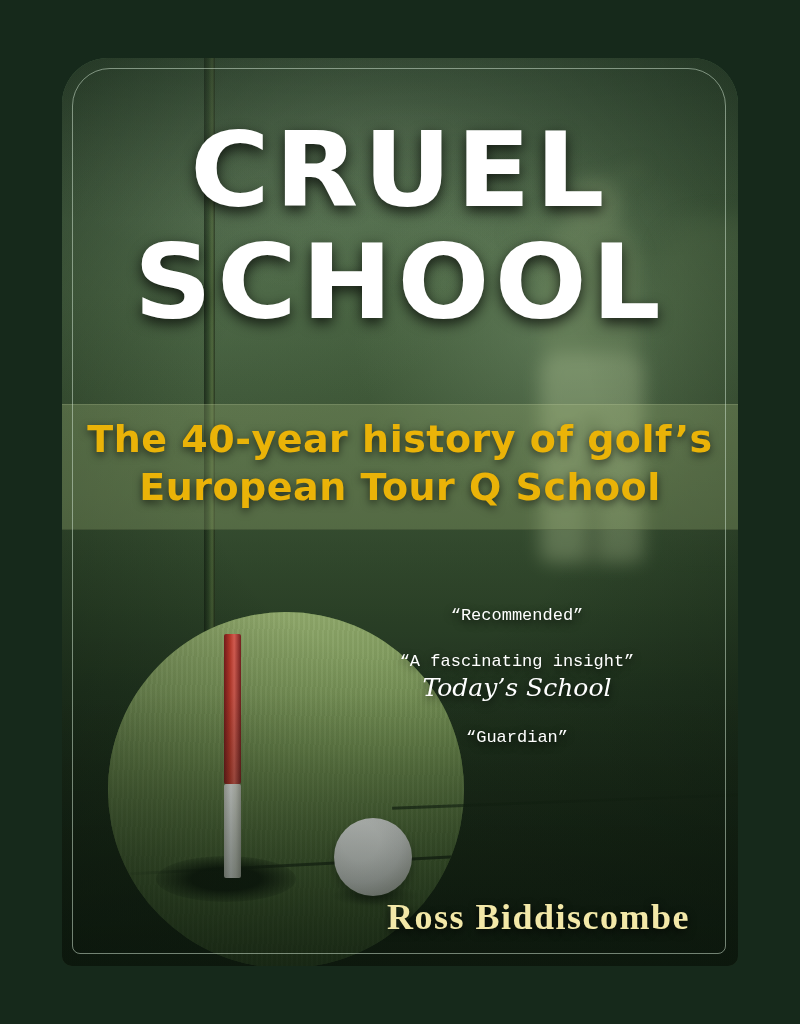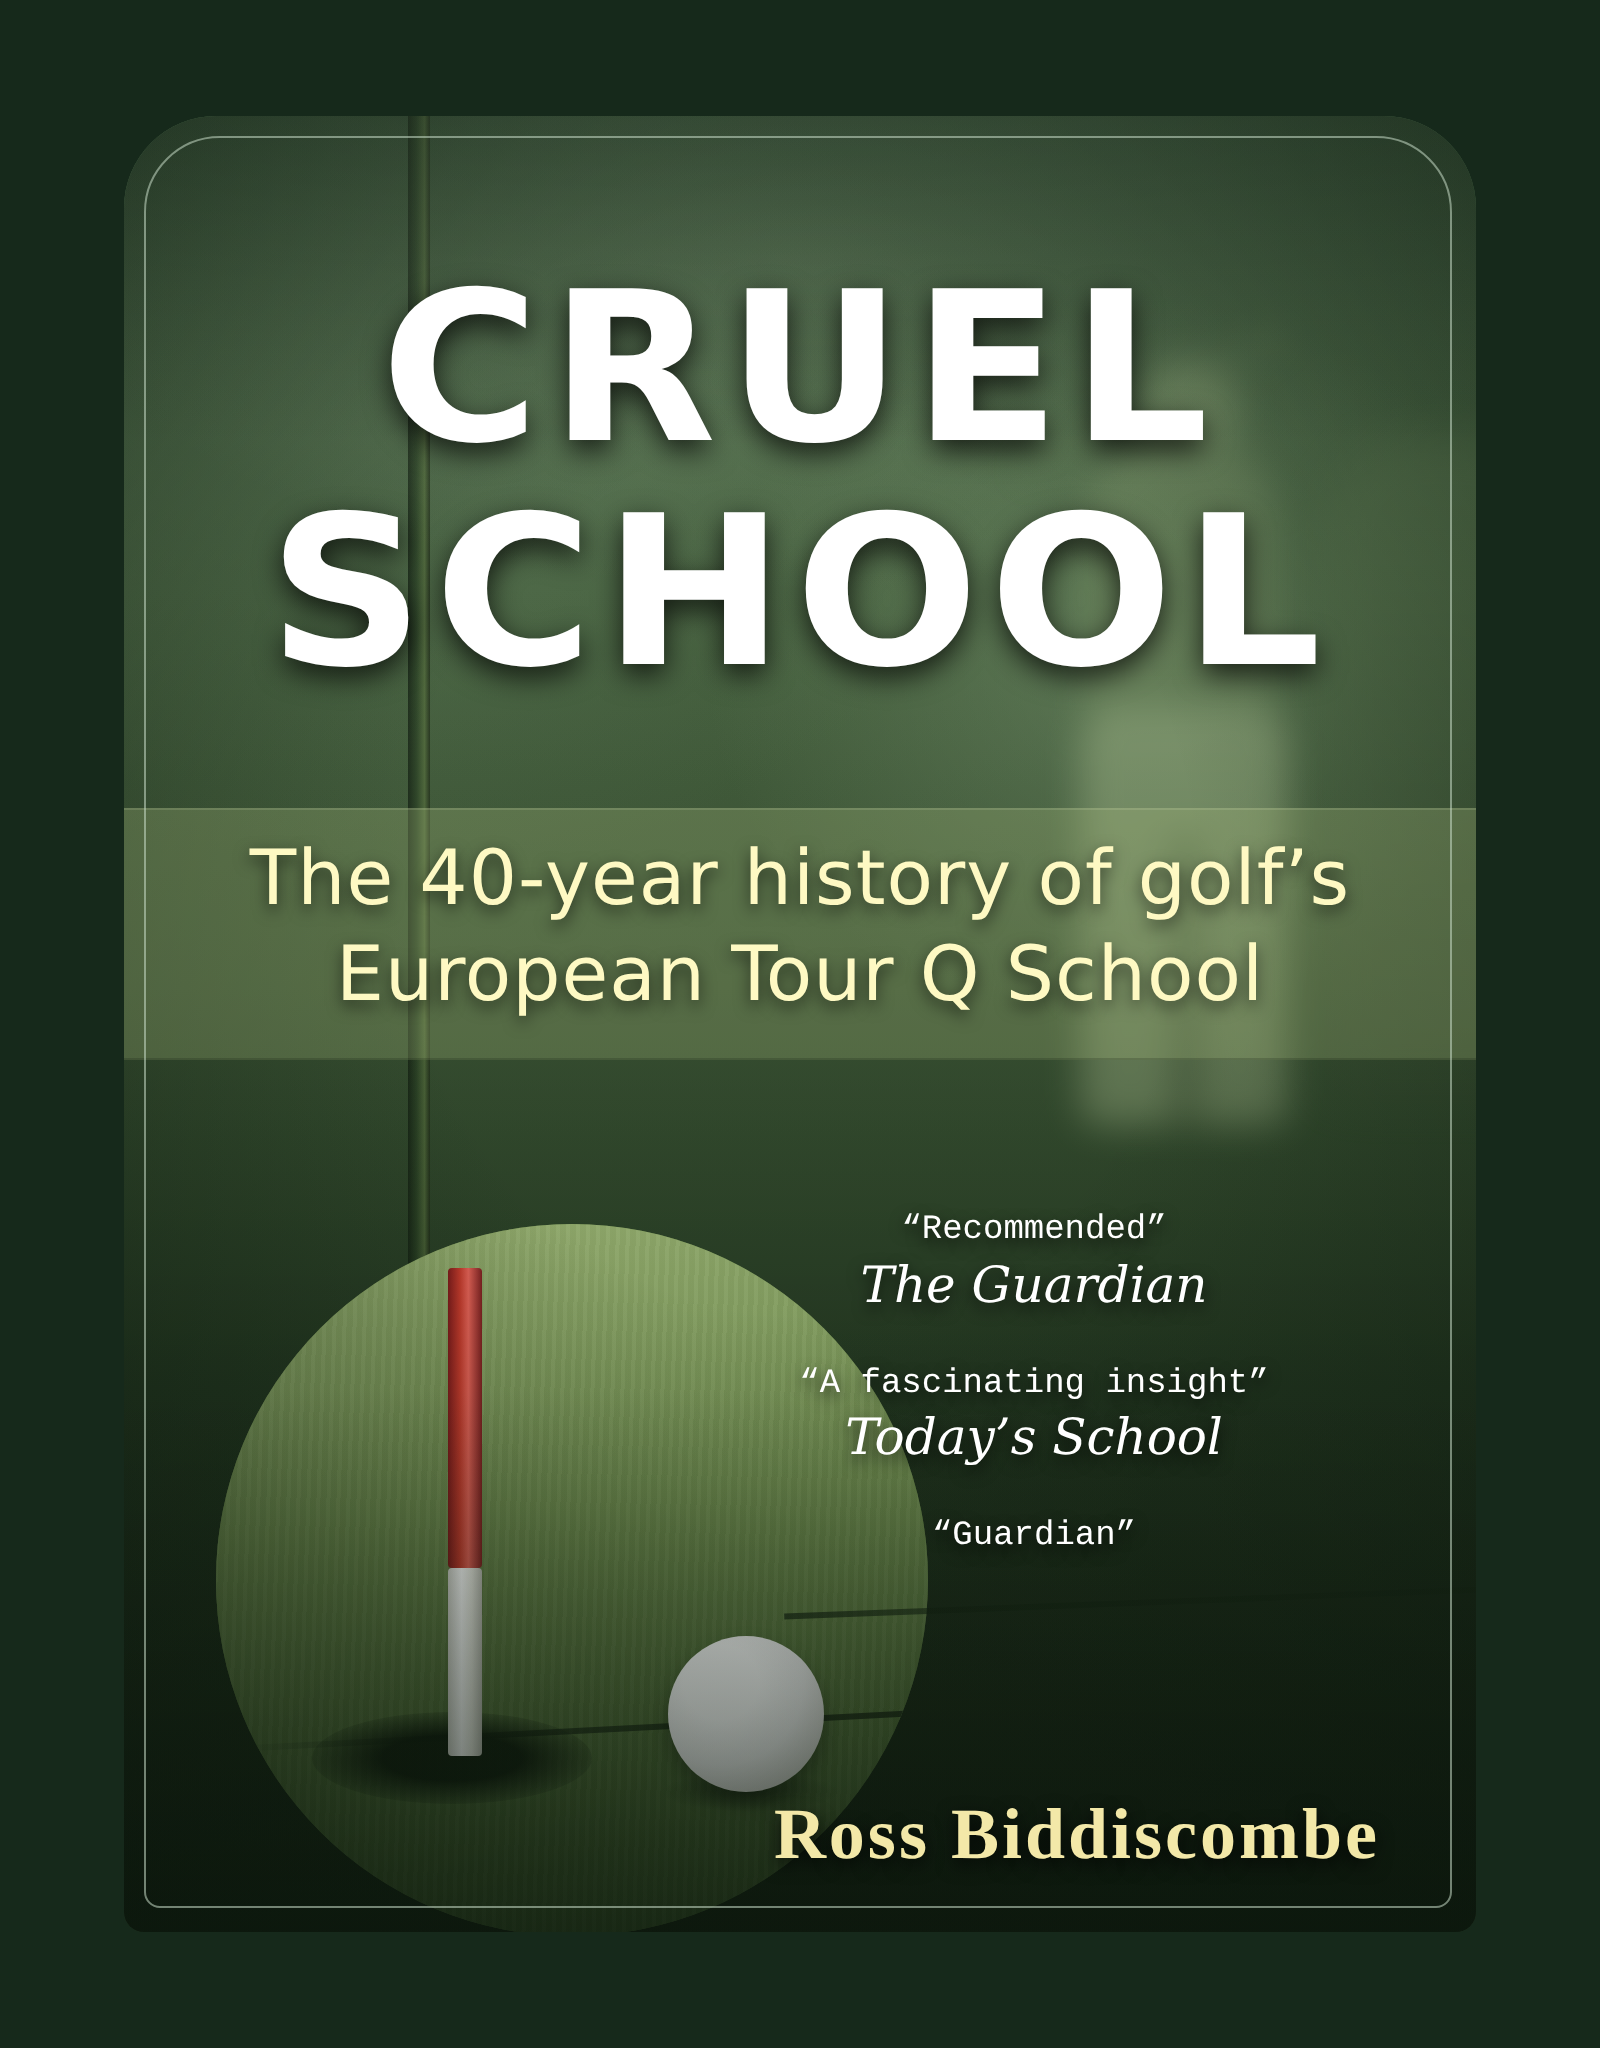--- a/index.html
+++ b/index.html
@@ -236,21 +236,21 @@
       radial-gradient(ellipse 560px 620px at 50% 42%, rgba(0,0,0,0) 35%, rgba(10,22,12,0.55) 100%),
       linear-gradient(180deg, rgba(10,22,12,0.25) 0%, rgba(10,22,12,0) 18%, rgba(10,22,12,0) 70%, rgba(8,18,10,0.4) 100%);
     z-index: 8;
   }
 
   
   .title-block {
     position: absolute;
     left: 0;
     right: 0;
-    top: 76px;
+    top: 62px;
     text-align: center;
     z-index: 20;
   }
   .title-line {
     font-family: "DejaVu Sans", sans-serif;
     font-weight: bold;
     color: #ffffff;
     letter-spacing: 5px;
     line-height: 0.98;
     text-shadow: 0 5px 14px rgba(0,0,0,0.75);
@@ -270,23 +270,23 @@
     border-bottom: 1px solid rgba(10,20,10,0.18);
     z-index: 18;
   }
   .subtitle-text {
     position: absolute;
     left: 0;
     right: 0;
     top: 358px;
     text-align: center;
     z-index: 22;
-    color: #fef9c3;
+    color: #eab308;
     font-family: "DejaVu Sans", sans-serif;
-    font-weight: normal;
+    font-weight: bold;
     font-size: 38px;
     line-height: 1.26;
     letter-spacing: 0.5px;
     text-shadow: 0 3px 8px rgba(0,0,0,0.6);
   }
 
   .quotes {
     position: absolute;
     right: 56px;
     top: 548px;
@@ -365,21 +365,20 @@
     </div>
 
     <div class="subtitle-text">
       <div>The 40-year history of golf’s</div>
       <div>European Tour Q School</div>
     </div>
 
     <div class="quotes">
       <div class="quote-item">
         <div class="quote-text">“Recommended”</div>
-        <div class="quote-source">The Guardian</div>
       </div>
       <div class="quote-item">
         <div class="quote-text">“A fascinating insight”</div>
         <div class="quote-source">Today’s School</div>
       </div>
       <div class="quote-item">
         <div class="quote-text">“Guardian”</div>
       </div>
     </div>
 

